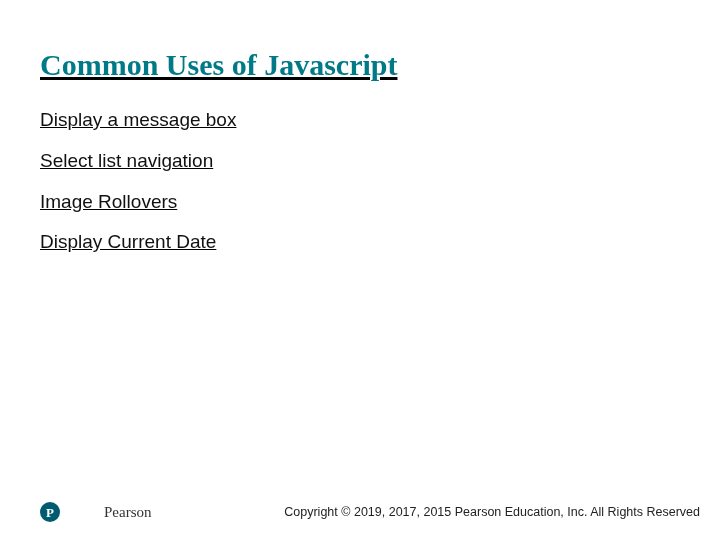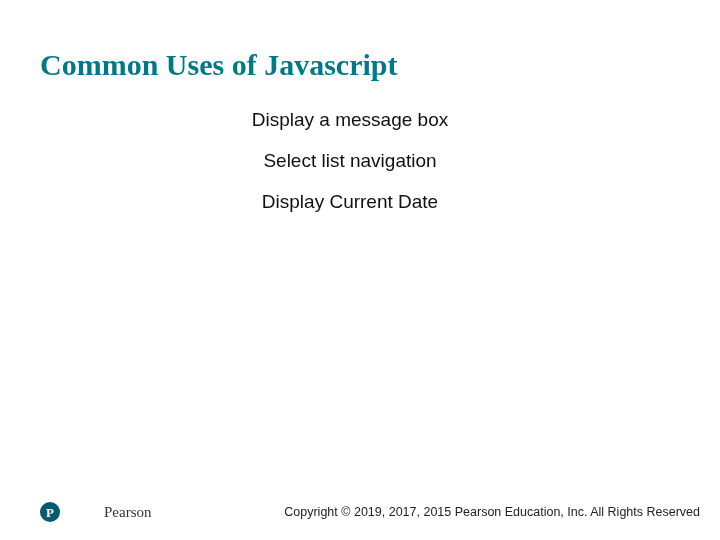--- a/index.html
+++ b/index.html
@@ -1,35 +1,36 @@
 <!DOCTYPE html>
 <html><head>
   <meta charset="utf-8">
   <style>
     * { margin: 0; padding: 0; box-sizing: border-box; }
     html, body { width: 720px; height: 540px; background: #fff; font-family: Arial, Helvetica, sans-serif; overflow: hidden; }
-    .slide { width: 720px; height: 540px; position: relative; padding: 48px 40px 0 40px; }
+    .slide { width: 720px; height: 540px; position: relative; padding: 48px 40px 0 40px; text-decoration: underline; }
     .title { font-family: "Times New Roman", Times, serif; font-weight: 700; font-size: 30px; color: #007a87; margin-bottom: 26px; }
     .list { list-style: none; }
-    .list li { font-size: 19px; color: #111; line-height: 1.25; margin-bottom: 17px; max-width: 620px; text-align: center; }
+    .list li { font-size: 19px; color: #111; line-height: 1.25; margin-bottom: 17px; max-width: 620px; }
     .footer { position: absolute; bottom: 18px; left: 40px; right: 20px; display: flex; align-items: center; justify-content: space-between; }
     .brand { display: flex; align-items: center; gap: 6px; }
     .badge { width: 20px; height: 20px; border-radius: 50%; background: #005a70; display: flex; align-items: center; justify-content: center; }
     .badge span { color: #fff; font-family: "Times New Roman", serif; font-weight: 700; font-size: 13px; line-height: 1; }
     .brand-name { font-family: "Times New Roman", Times, serif; font-size: 15px; color: #333; margin-left: 38px; }
     .copyright { font-size: 12.5px; color: #222; margin-left: 20px; }
   </style>
 </head>
 <body>
 
 <div class="slide">
   <h1 class="title">Common Uses of Javascript</h1>
   <ul class="list">
     <li>Display a message box</li>
     <li>Select list navigation</li>
+    <li>Image Rollovers</li>
     <li>Display Current Date</li>
   </ul>
   <div class="footer">
     <div class="brand">
       <div class="badge">
         <span>P</span>
       </div>
       <span class="brand-name">Pearson</span>
     </div>
     <div class="copyright">Copyright © 2019, 2017, 2015 Pearson Education, Inc. All Rights Reserved</div>

